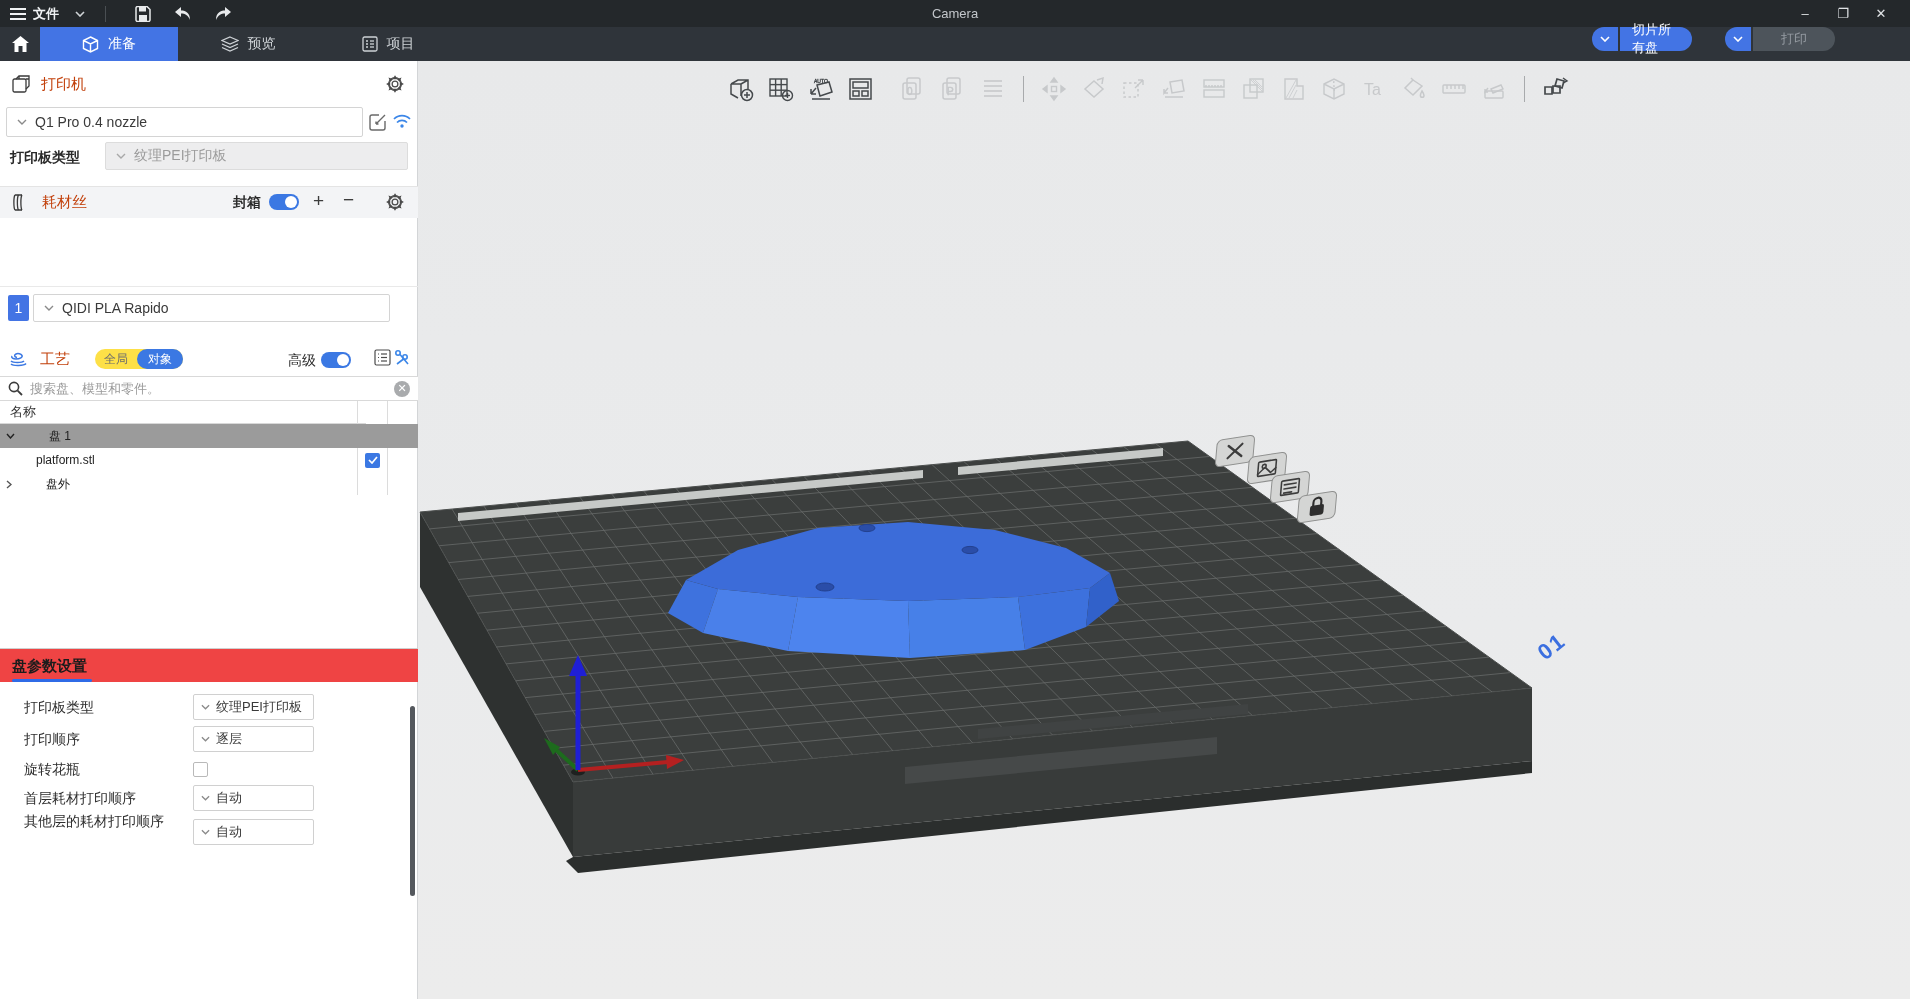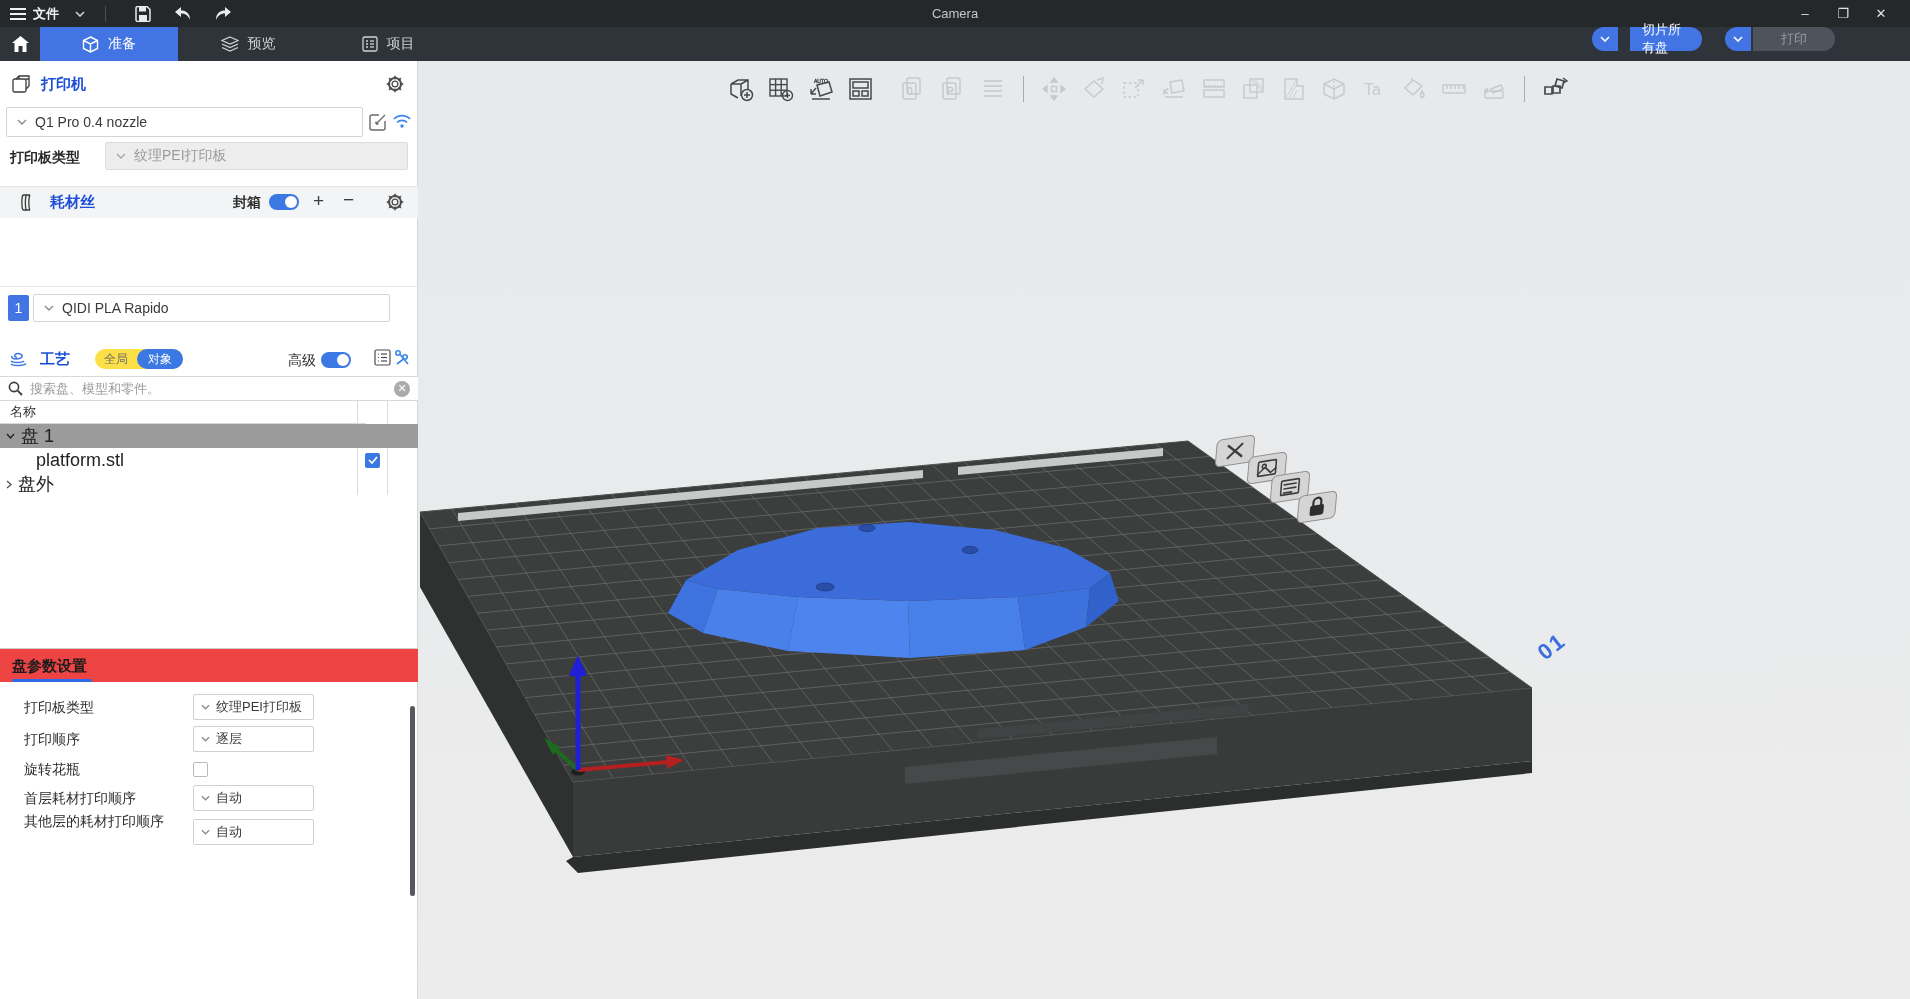--- a/index.html
+++ b/index.html
@@ -26,28 +26,28 @@
     color:#ced2d6; font-size:14px; }
   .tab.active { background:#4374e4; color:#fff; }
   .tab-1 { left:40px; width:138px; }
   .tab-2 { left:178px; width:140px; }
   .tab-3 { left:318px; width:140px; }
   .act-group { display:flex; align-items:center; }
   .chev-seg { width:26px; height:24px; background:#4374e4; border-radius:12px 0 0 12px;
     display:flex; align-items:center; justify-content:center; margin-right:2px; }
   .main-seg { height:24px; border-radius:0 12px 12px 0; display:flex; align-items:center; justify-content:center; font-size:13px; padding:0 12px; }
   .slice-group { position:absolute; left:1592px; }
-  .slice-main { background:#4374e4; color:#fff; width:72px;margin-left:10px; }
+  .slice-main { background:#4374e4; color:#fff; width:72px; }
   .print-group { position:absolute; left:1725px; }
   .print-main { background:#4d545b; color:#959ba2; width:82px; }
 
   
   .sidebar { position:absolute; left:0; top:61px; width:418px; height:938px; background:#fff; border-right:1px solid #d3d5d7; }
   .sec-head { position:absolute; left:0; width:418px; display:flex; align-items:center; }
-  .sec-title { font-size:15px; font-weight:bold; color:#1d4ed8; }
+  .sec-title { font-size:15px; font-weight:normal; color:#c2410c; }
   .gear { position:absolute; }
   .combo { position:absolute; background:#fff; border:1px solid #d4d4d4; border-radius:2px;
     display:flex; align-items:center; gap:8px; padding:0 10px; font-size:14px; color:#3a3a3a; }
   .combo .chev { flex:0 0 auto; }
   .combo.disabled { background:#ededee; color:#9b9b9b; border-color:#dcdcdc; }
   .label-b { font-size:14px; font-weight:bold; color:#2a2a2a; }
   .toggle { width:30px; height:16px; border-radius:8px; background:#3b78e3; position:relative; }
   .toggle .knob { position:absolute; right:2px; top:2px; width:12px; height:12px; border-radius:50%; background:#fff; }
   .plusminus { font-size:19px; color:#3c3c3c; line-height:1; }
   .slot-badge { position:absolute; left:8px; top:234px; width:21px; height:26px; background:#4374e4; color:#fff;
@@ -57,21 +57,21 @@
   .pill .seg-on { padding:0 11px; height:20px; border-radius:10px; background:#3b78e3; color:#fff; display:flex; align-items:center; }
   .search-row { position:absolute; left:0; top:315px; width:418px; height:25px; border-top:1px solid #d9d9d9; border-bottom:1px solid #d9d9d9;
     display:flex; align-items:center; padding:0 8px; gap:7px; background:#fff; }
   .search-row input { border:none; outline:none; flex:1; font-size:13px; color:#555; background:transparent; }
   .search-row input::placeholder { color:#9a9a9a; }
   .clear-btn { width:16px; height:16px; border-radius:50%; background:#a9abad; color:#fff; font-size:11px;
     display:flex; align-items:center; justify-content:center; }
   .tree-header { position:absolute; left:0; top:340px; width:366px; height:23px; border-bottom:1px solid #d8d8d8;
     display:flex; align-items:center; font-size:13px; color:#333; padding-left:10px; }
   .col-sep { position:absolute; top:340px; height:94px; width:1px; background:#dcdcdc; }
-  .tree-row { position:absolute; left:0; width:418px; height:24px; display:flex; align-items:center; font-size:18px; color:#222; }
+  .tree-row { position:absolute; left:0; width:418px; height:24px; display:flex; align-items:center; font-size:12px; color:#222;gap:28px; }
   .tree-row .tchev { margin:0 6px 0 6px; }
   .row-sel { background:#9b9b9b; }
   .checkbox { width:15px; height:15px; border-radius:2px; }
   .checkbox.checked { background:#3b78e3; display:flex; align-items:center; justify-content:center; }
   .checkbox.empty { border:1px solid #b9b9b9; background:#fff; }
   .plate-settings { position:absolute; left:0; top:587px; width:418px; border-top:1px solid #cfcfcf; background:#ef4444; }
   .ps-title { font-size:15px; font-weight:bold; color:#1c1c1c; margin:8px 0 0 12px; display:inline-block; }
   .ps-underline { width:80px; height:3px; background:#2f6be6; margin:3px 0 0 12px; border-radius:2px; }
   .ps-row { position:absolute; left:0; width:418px; display:flex; align-items:center; }
   .ps-label { position:absolute; left:24px; width:152px; font-size:14px; color:#2e2e2e; line-height:16px; }
@@ -236,21 +236,21 @@
         </svg>
     </span>
     <span class="label-b" style="position:absolute; left:10px; top:88px;">打印板类型</span>
     <div class="combo disabled" style="left:105px; top:81px; width:303px; height:28px;">
       <svg class="chev" width="10" height="6" viewBox="0 0 10 6">
           <polyline points="1,1 5,5 9,1" fill="none" stroke="#a8a8a8" stroke-width="1.4"></polyline>
         </svg>
       <span>纹理PEI打印板</span>
     </div>
 
-    <div class="sec-head" style="top:125px; height:32px; background:#f3f4f6; padding-left:20px; gap:11px; border-top:1px solid #e4e4e4;">
+    <div class="sec-head" style="top:125px; height:32px; background:#f3f4f6; padding-left:12px; gap:11px; border-top:1px solid #e4e4e4;">
       <svg width="19" height="17" viewBox="0 0 19 17">
           <g fill="none" stroke="#3a3a3a" stroke-width="1.3">
             <path d="M3 1 C1.5 3 1.5 14 3 16"></path>
             <path d="M6.5 1 C5 3 5 14 6.5 16"></path>
             <path d="M10 1 C8.5 3 8.5 14 10 16"></path>
             <path d="M3 1 H10 M3 16 H10"></path>
           </g>
         </svg>
       <span class="sec-title">耗材丝</span>
     </div>

